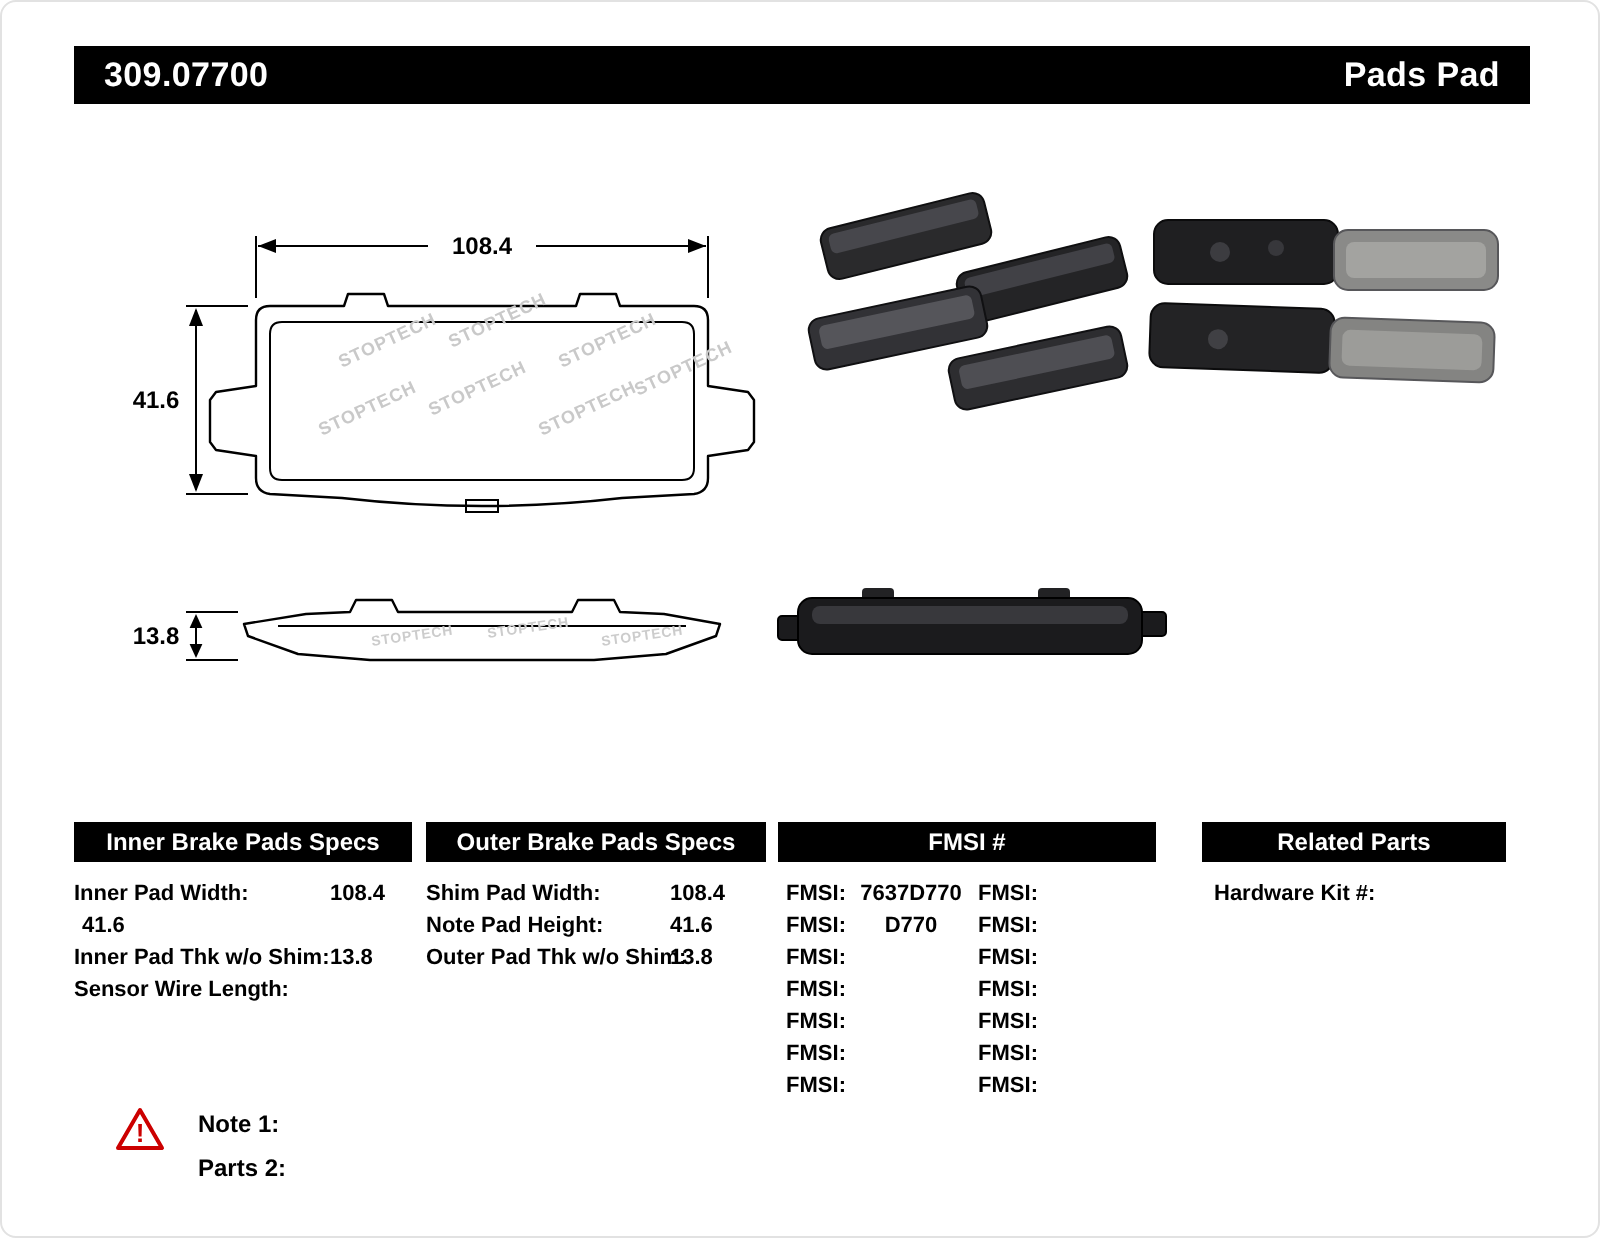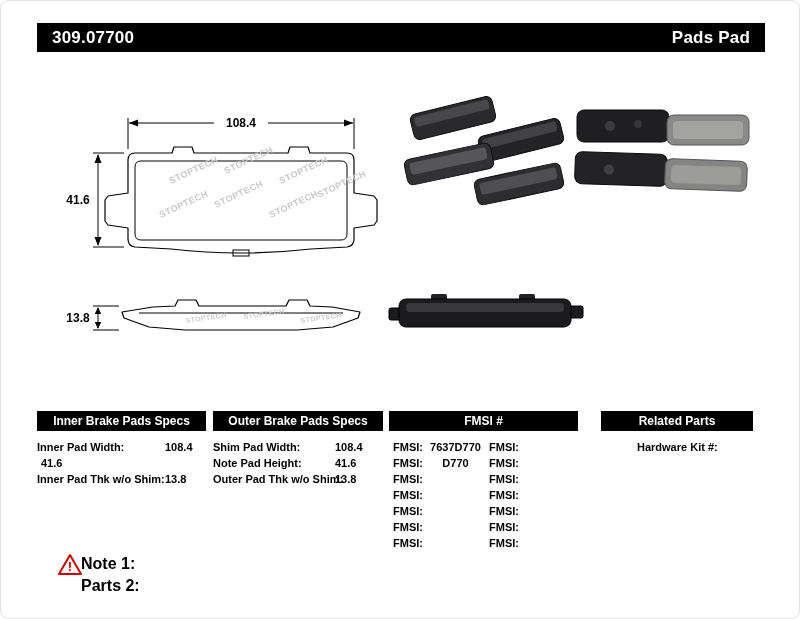--- a/index.html
+++ b/index.html
@@ -39,25 +39,25 @@
   .lbl  { display:inline-block; text-align:left; }
   .val  { display:inline-block; text-align:left; padding-left:4px; }
   .col-inner { left:36px;  width:170px; }
   .col-outer { left:212px; width:170px; }
   .col-fmsi  { left:388px; width:206px; }
   .col-rel   { left:600px; width:165px; }
   .col-inner .lbl { width:124px; }
   .col-outer .lbl { width:118px; }
   .flbl  { display:inline-block; width:34px; text-align:right; }
   .fval  { display:inline-block; width:62px; text-align:center; padding-left:3px; }
-  .rel-row { padding-left:6px;margin-left:30px; }
+  .rel-row { padding-left:6px; }
 
   .notes { position:absolute; left:0; top:548px; width:800px; }
   .warn-icon { position:absolute; left:56px; top:4px; }
-  .note-line { position:absolute; left:80px; font-size:16px; font-weight:bold; }
+  .note-line { position:absolute; left:98px; font-size:12px; font-weight:bold; }
   .note-1 { top:6px; }
   .note-2 { top:28px; }
 </style>
 </head>
 <body>
 
 <div class="page">
 
   <div class="topbar">
     <span>309.07700</span>
@@ -189,20 +189,21 @@
           <span class="val">108.4</span>
         </div>
       <div class="row">
           <span class="val">41.6</span>
         </div>
       <div class="row">
           <span class="lbl">Inner Pad Thk w/o Shim:</span>
           <span class="val">13.8</span>
         </div>
       <div class="row">
+          <span class="lbl">Sensor Wire Length:</span>
           <span class="val"></span>
         </div>
     </div>
   </div>
 
   <div class="col col-outer">
     <div class="col-header" style="width:170px">Outer Brake Pads Specs</div>
     <div class="rows">
       <div class="row">
           <span class="lbl">Shim Pad Width:</span>

